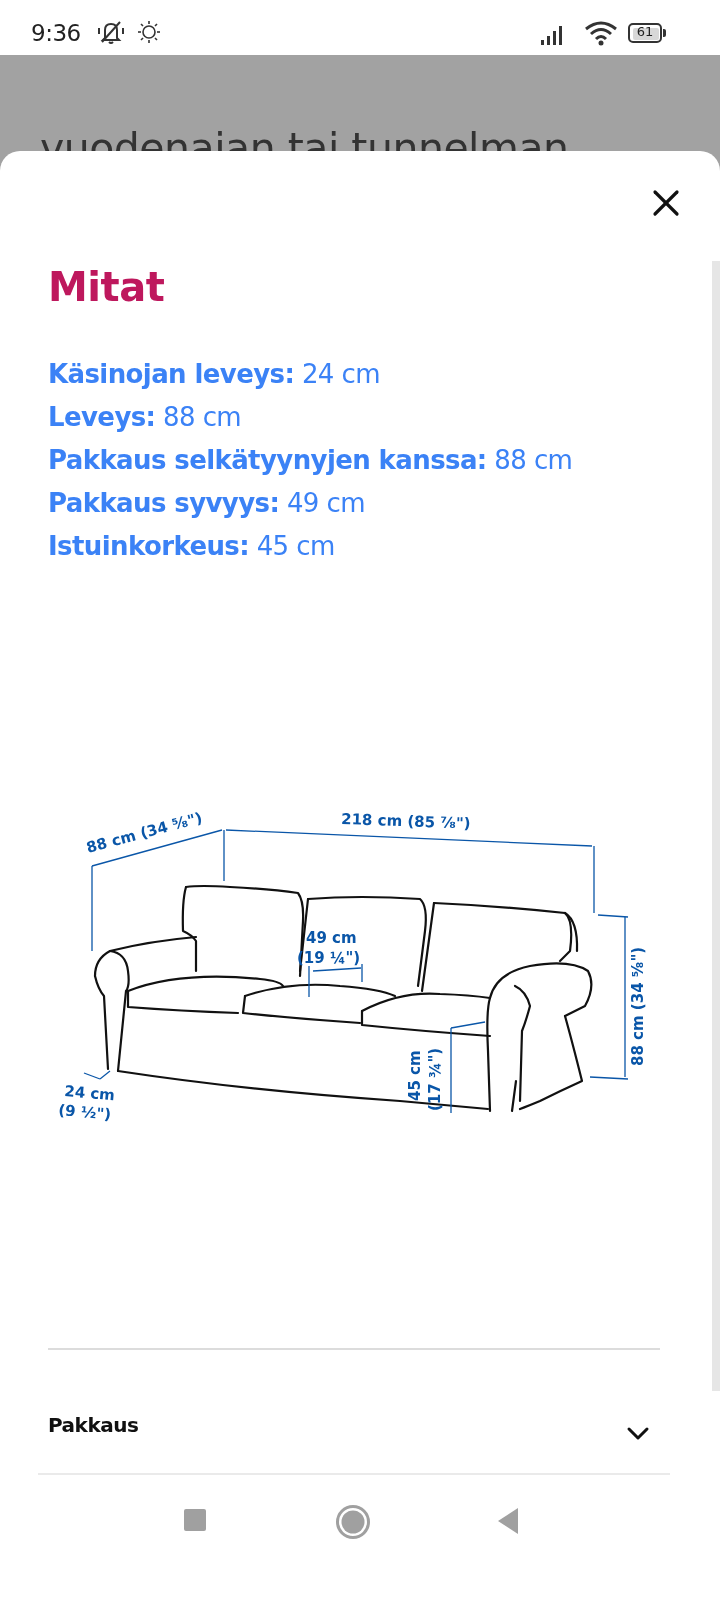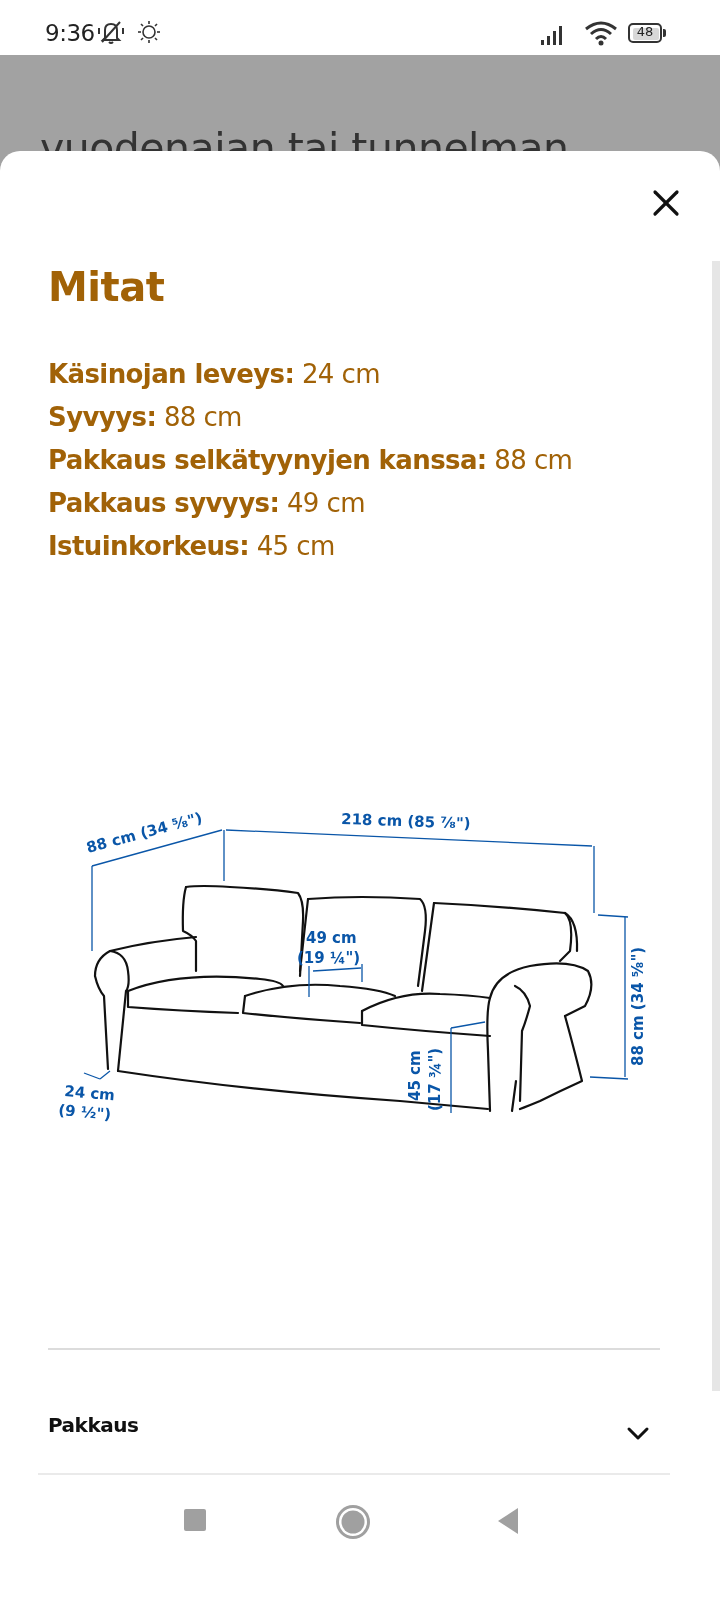--- a/index.html
+++ b/index.html
@@ -1,41 +1,41 @@
 <!DOCTYPE html>
 <html><head>
 <meta charset="utf-8">
 <style>
   * { box-sizing: border-box; margin: 0; padding: 0; }
   html, body { width: 720px; height: 1600px; overflow: hidden; background: #ffffff; font-family: "Liberation Sans", "DejaVu Sans", sans-serif; }
   body { position: relative; }
 
   .status-bar { position: absolute; top: 0; left: 0; width: 720px; height: 55px; background: #ffffff; color: #222; }
-  .status-time { position: absolute; left: 45px; top: 20px; font-size: 23px; font-family: "DejaVu Sans", sans-serif; color: #222; letter-spacing: -0.5px; }
+  .status-time { position: absolute; left: 31px; top: 20px; font-size: 23px; font-family: "DejaVu Sans", sans-serif; color: #222; letter-spacing: -0.5px; }
   .status-icon { position: absolute; top: 18px; }
   .mute-icon { left: 96px; }
   .brightness-icon { left: 136px; }
   .signal-icon { left: 540px; top: 24px; }
   .wifi-icon { left: 584px; top: 20px; }
   .battery { position: absolute; left: 628px; top: 23px; width: 40px; height: 20px; }
   .battery-body { position: absolute; left: 0; top: 0; width: 34px; height: 20px; border: 2px solid #333; border-radius: 5px; }
   .battery-fill { position: absolute; left: 3px; top: 3px; width: 26px; height: 12px; background: #d8d8d8; border-radius: 2px; }
   .battery-text { position: absolute; left: 0; top: 1px; width: 34px; text-align: center; font-size: 13px; font-family: "DejaVu Sans", sans-serif; color: #222; }
   .battery-tip { position: absolute; left: 35px; top: 6px; width: 3px; height: 8px; background: #333; border-radius: 0 2px 2px 0; }
 
   .backdrop { position: absolute; top: 55px; left: 0; width: 720px; height: 1545px; background: #a2a2a2; }
   .backdrop-text { position: absolute; left: 40px; top: 64px; font-size: 41px; color: #333; line-height: 58px; width: 640px; font-family: "DejaVu Sans", sans-serif; letter-spacing: -0.5px; }
 
   .sheet { position: absolute; top: 151px; left: 0; width: 720px; height: 1360px; background: #ffffff; border-radius: 20px 20px 0 0; overflow: hidden; }
   .close-btn { position: absolute; right: 38px; top: 36px; width: 32px; height: 32px; cursor: pointer; }
   .scrollbar { position: absolute; right: 0; top: 110px; width: 8px; height: 1130px; background: #e6e6e6; }
 
-  .title { position: absolute; left: 48px; top: 113px; font-size: 40px; font-weight: bold; color: #a16207; font-family: "DejaVu Sans", sans-serif; letter-spacing: -0.5px; }
+  .title { position: absolute; left: 48px; top: 113px; font-size: 40px; font-weight: bold; color: #be185d; font-family: "DejaVu Sans", sans-serif; letter-spacing: -0.5px; }
   .specs { position: absolute; left: 48px; top: 203px; }
-  .spec-row { height: 43px; font-size: 26px; color: #a16207; font-family: "DejaVu Sans", sans-serif; white-space: nowrap; letter-spacing: -0.6px; line-height: 40px; }
+  .spec-row { height: 43px; font-size: 26px; color: #3b82f6; font-family: "DejaVu Sans", sans-serif; white-space: nowrap; letter-spacing: -0.6px; line-height: 40px; }
   .spec-label { font-weight: bold; }
 
   .diagram { position: absolute; left: 50px; top: 640px; width: 620px; height: 340px; }
   .dim-text { fill: #0a56a8; font-family: "DejaVu Sans", sans-serif; font-weight: bold; font-size: 15px; }
 
   .divider { position: absolute; left: 48px; width: 612px; height: 2px; background: #dcdcdc; }
   .divider-top { top: 1197px; }
   .accordion { position: absolute; left: 48px; top: 1240px; width: 612px; height: 82px; cursor: pointer; }
   .accordion-label { position: absolute; left: 0; top: 22px; font-size: 20px; font-weight: bold; color: #111; font-family: "DejaVu Sans", sans-serif; letter-spacing: -0.5px; }
   .chevron { position: absolute; right: 10px; top: 35px; }
@@ -79,41 +79,41 @@
   <svg class="status-icon wifi-icon" width="34" height="26" viewBox="0 0 34 26">
     <path d="M2 9 Q17 -3 32 9" fill="none" stroke="#333" stroke-width="3"></path>
     <path d="M7 14 Q17 5 27 14" fill="none" stroke="#333" stroke-width="3"></path>
     <path d="M12 19 Q17 14 22 19" fill="none" stroke="#333" stroke-width="3"></path>
     <circle cx="17" cy="23" r="2.5" fill="#333"></circle>
   </svg>
   <div class="battery">
     <div class="battery-body">
         <div class="battery-fill"></div>
       </div>
-    <span class="battery-text">48</span>
+    <span class="battery-text">61</span>
     <div class="battery-tip"></div>
   </div>
 </div>
 
 <div class="backdrop">
   <div class="backdrop-text">vuodenajan tai tunnelman mukaan</div>
 </div>
 
 <div class="sheet">
   <svg class="close-btn" width="32" height="32" viewBox="0 0 32 32">
     <line x1="5" y1="5" x2="27" y2="27" stroke="#111" stroke-width="3.2" stroke-linecap="round"></line>
     <line x1="27" y1="5" x2="5" y2="27" stroke="#111" stroke-width="3.2" stroke-linecap="round"></line>
   </svg>
   <div class="scrollbar"></div>
 
   <h2 class="title">Mitat</h2>
 
   <div class="specs">
     <div class="spec-row"><span class="spec-label">Käsinojan leveys:</span> <span>24 cm</span></div>
-    <div class="spec-row"><span class="spec-label">Syvyys:</span> <span>88 cm</span></div>
+    <div class="spec-row"><span class="spec-label">Leveys:</span> <span>88 cm</span></div>
     <div class="spec-row"><span class="spec-label">Pakkaus selkätyynyjen kanssa:</span> <span>88 cm</span></div>
     <div class="spec-row"><span class="spec-label">Pakkaus syvyys:</span> <span>49 cm</span></div>
     <div class="spec-row"><span class="spec-label">Istuinkorkeus:</span> <span>45 cm</span></div>
   </div>
 
   <svg class="diagram" width="620" height="340" viewBox="50 790 620 340">
     <g fill="none" stroke="#111" stroke-width="2.2" stroke-linejoin="round" stroke-linecap="round">
 
       <path d="M186 886 Q200 884 230 886 Q270 888 298 892 Q304 900 303 920 L300 975"></path>
       <path d="M186 886 Q182 900 183 930 Q192 934 196 940 L196 970"></path>

